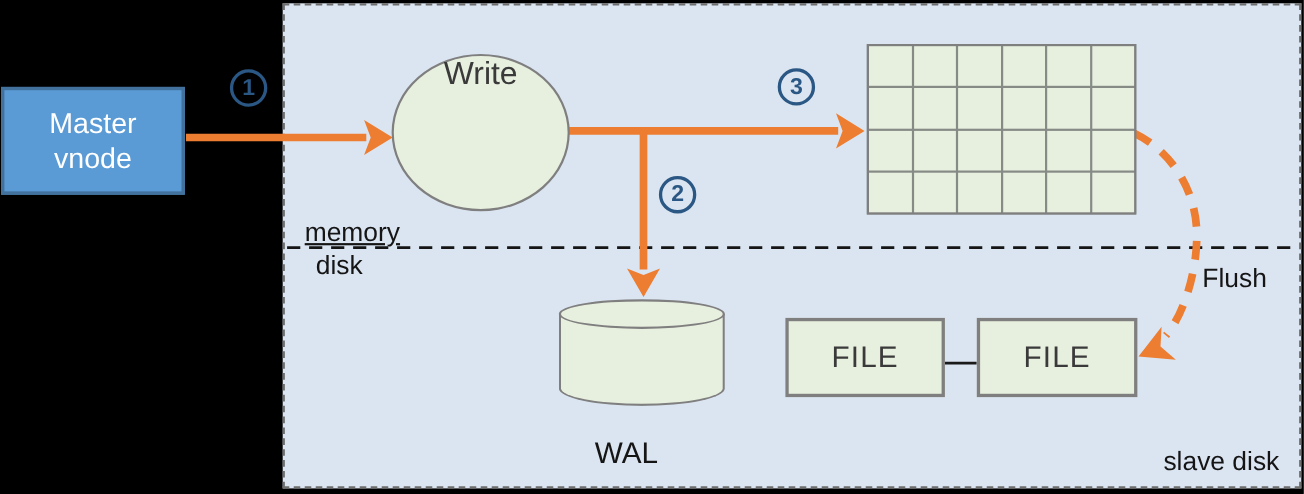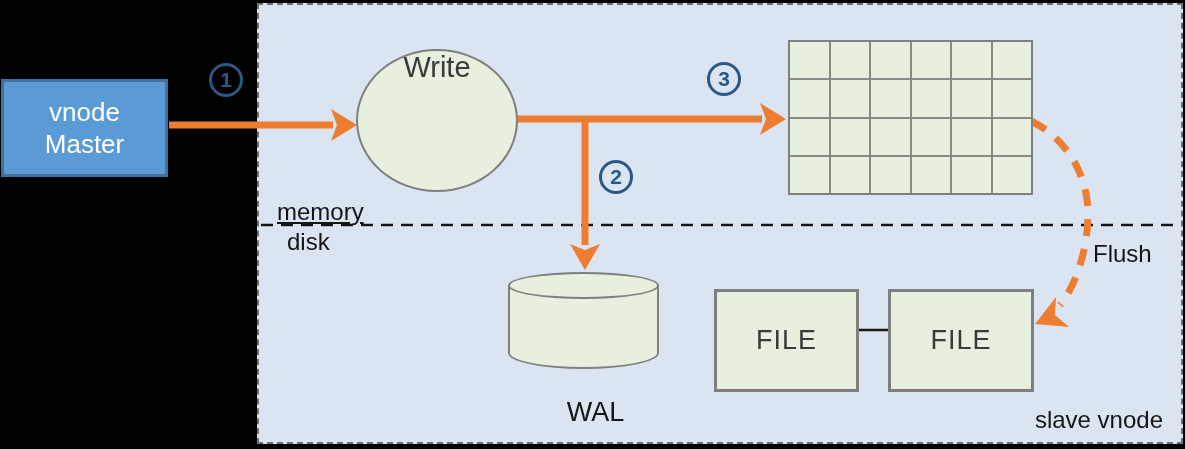--- a/index.html
+++ b/index.html
@@ -45,30 +45,30 @@
     display:grid;gap:2px;}
   .grid .cell{background:var(--green-fill);}
 
   .cyl{position:absolute;left:508px;top:272px;width:151px;height:97px;}
   .cyl-top{position:absolute;left:0;right:0;top:0;height:27px;border-radius:50%;
     background:var(--green-fill);border:2px solid var(--shape-border);z-index:2;}
   .cyl-body{position:absolute;left:0;right:0;top:13px;bottom:0;
     background:var(--green-fill);border:2px solid var(--shape-border);border-top:none;
     border-radius:0 0 50% 50% / 0 0 16px 16px;}
 
-  .file{position:absolute;width:145px;height:103px;background:var(--green-fill);
+  .file{position:absolute;width:145px;height:72px;background:var(--green-fill);
     border:3px solid var(--shape-border);display:flex;align-items:center;justify-content:center;
     color:var(--text-dark);font-size:27px;letter-spacing:1px;}
   .file1{left:714px;top:289px;}
   .file2{left:888px;top:289px;width:146px;}
 
   .label{position:absolute;color:var(--text-black);font-size:24px;white-space:nowrap;}
   .memory{left:277px;top:198px;text-decoration:underline;}
   .disk{left:277px;top:228px;margin-left:10px;}
-  .wal{left:520px;top:397px;width:151px;text-align:center;font-size:27px;}
+  .wal{left:494px;top:397px;width:151px;text-align:center;font-size:27px;}
   .flush{left:1093px;top:240px;}
   .slave{left:1000px;top:406px;width:163px;text-align:right;}
 </style>
 </head>
 <body>
 
 <div class="stage">
 
   <div class="panel"></div>
 
@@ -92,22 +92,22 @@
 
     <g>
       <path class="flushpath" d="M 1031 121 C 1066 138 1088 174 1088 214 C 1088 248 1076 286 1060 305"></path>
       <polygon class="ohead" points="1035,324 1056,297 1055,315 1069,327"></polygon>
     </g>
 
     <line class="conn" x1="859" y1="330" x2="888" y2="330"></line>
   </svg>
 
   <div class="master">
+    <div>Master</div>
     <div>vnode</div>
-    <div>Master</div>
   </div>
 
   <div class="step step1">
     <span>1</span>
   </div>
   <div class="step step2">
     <span>2</span>
   </div>
   <div class="step step3">
     <span>3</span>
@@ -154,15 +154,15 @@
   <div class="label wal">WAL</div>
 
   <div class="file file1">
     <span>FILE</span>
   </div>
   <div class="file file2">
     <span>FILE</span>
   </div>
 
   <div class="label flush">Flush</div>
-  <div class="label slave">slave vnode</div>
+  <div class="label slave">slave disk</div>
 
 </div>
 
 </body></html>

